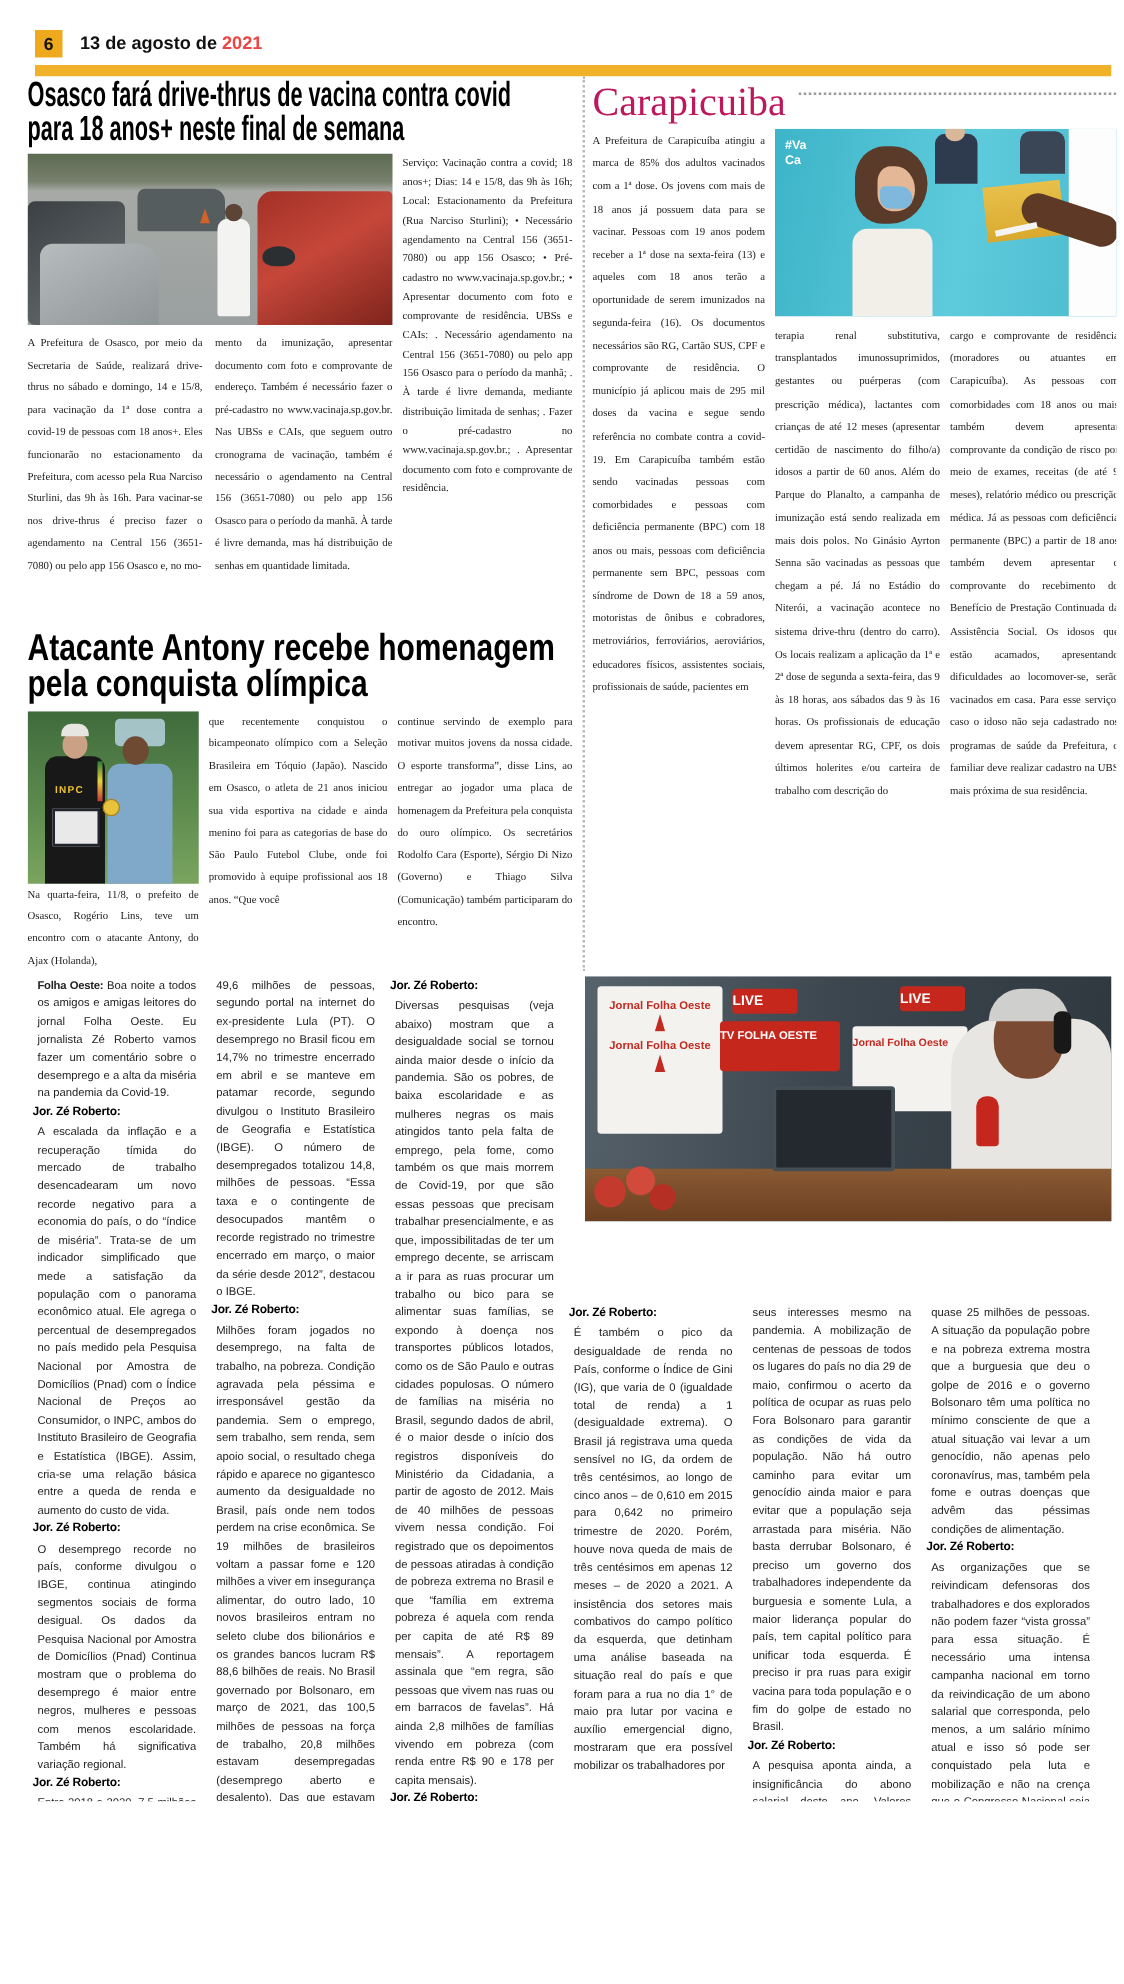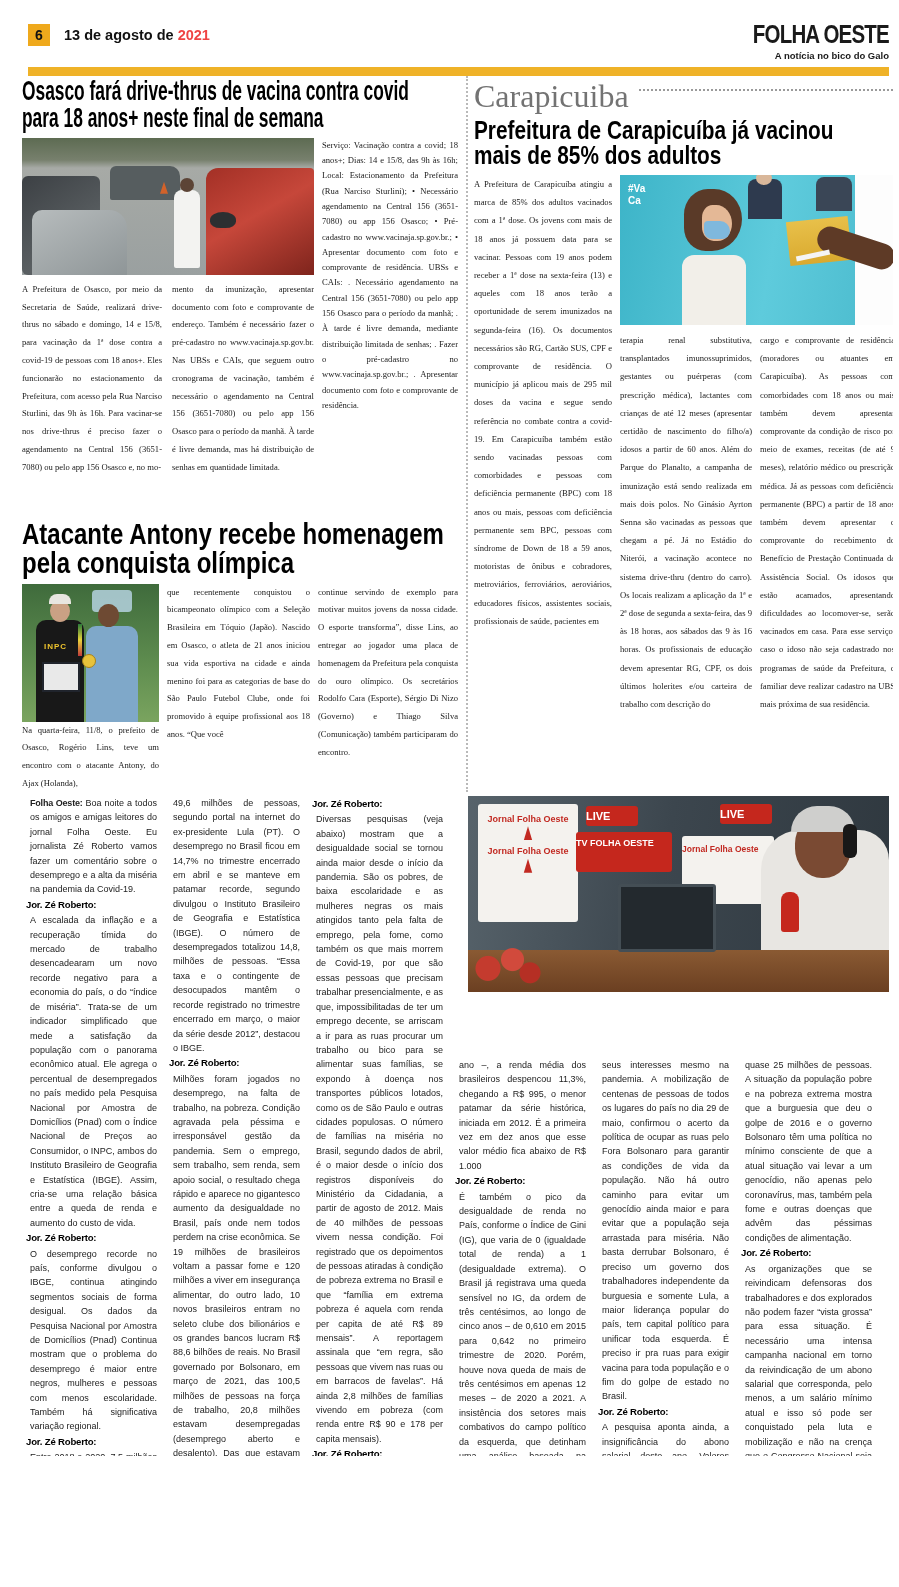--- a/index.html
+++ b/index.html
@@ -19,21 +19,21 @@
   .brand-tag{font-family:"Liberation Sans",sans-serif;font-weight:700;font-size:9.5px;margin-top:1px;}
   .gold-bar{height:9px;background:#EFB228;margin:6px 4px 0 6px;}
 
   
   .sec-row{display:flex;align-items:center;margin:6px 0 2px 6px;height:48px;}
   .sec-osasco{font-size:42px;color:#2E9B3F;line-height:1;}
   .rules{flex:1;margin:6px 0 0 12px;}
   .rule-g{height:4px;background:#2E9B3F;}
   .rule-r{height:3px;background:#E23B3B;margin-top:3px;}
   .cara-row{display:flex;align-items:center;height:40px;margin-bottom:2px;}
-  .sec-cara{font-size:32px;color:#737373;line-height:1;}
+  .sec-cara{font-size:32px;color:#be185d;line-height:1;}
   .dot-leader{flex:1;border-bottom:2px dotted #9a9a9a;margin:0 2px 12px 10px;}
 
   
   .hl{margin:0;padding:0;font-family:"Liberation Sans",sans-serif;font-weight:800;color:#000;}
   .hl span{display:block;white-space:nowrap;transform-origin:0 50%;}
   .hl-osasco{font-size:28px;line-height:0.96;margin:2px 0 6px;}
   .hl-osasco span{transform:scaleX(0.62);}
   .hl-antony{font-size:30px;line-height:0.98;margin:6px 0 6px;}
   .hl-antony span{transform:scaleX(0.80);}
   .hl-cara{font-size:26px;line-height:0.98;margin:0 0 6px;}
@@ -140,24 +140,20 @@
 </style>
 </head>
 <body>
 
 <div class="page">
  <div class="inner">
 
   <div class="hdr">
     <div class="page-badge">6</div>
     <div class="date"><span>13 de agosto de </span><span class="yr">2021</span></div>
-    <div class="brand">
-      <div class="brand-name">FOLHA OESTE</div>
-      <div class="brand-tag">A notícia no bico do Galo</div>
-    </div>
   </div>
   <div class="gold-bar"></div>
 
 
   <div class="top-grid">
 
     <div class="left-col">
       <h2 class="hl hl-osasco">
         <span>Osasco fará drive-thrus de vacina contra covid</span>
         <span>para 18 anos+ neste final de semana</span>
@@ -205,24 +201,20 @@
         <p class="scol a2c2">que recentemente conquistou o bicampeonato olímpico com a Seleção Brasileira em Tóquio (Japão).  Nascido em Osasco, o atleta de 21 anos iniciou sua vida esportiva na cidade e ainda menino foi para as categorias de base do São Paulo Futebol Clube, onde foi promovido à equipe profissional aos 18 anos. “Que você</p>
         <p class="scol a2c3">continue servindo de exemplo para motivar muitos jovens da nossa cidade. O esporte transforma”, disse Lins, ao entregar ao jogador uma placa de homenagem da Prefeitura pela conquista do ouro olímpico. Os secretários Rodolfo Cara (Esporte), Sérgio Di Nizo (Governo) e Thiago Silva (Comunicação) também participaram do encontro.</p>
       </div>
     </div>
 
     <div class="right-col">
       <div class="cara-row">
         <span class="sec-cara">Carapicuiba</span>
         <div class="dot-leader"></div>
       </div>
-      <h2 class="hl hl-cara">
-        <span>Prefeitura de Carapicuíba já vacinou</span>
-        <span>mais de 85% dos adultos</span>
-      </h2>
       <div class="art3">
         <p class="scol cline a3c1">A Prefeitura de Carapicuíba atingiu a marca de 85% dos adultos vacinados com a 1ª dose. Os jovens com mais de 18 anos já possuem data para se vacinar. Pessoas com 19 anos podem receber a 1ª dose na sexta-feira (13) e aqueles com 18 anos terão a oportunidade de serem imunizados na segunda-feira (16). Os documentos necessários são RG, Cartão SUS, CPF e comprovante de residência. O município já aplicou mais de 295 mil doses da vacina e segue sendo referência no combate contra a covid-19.  Em Carapicuíba também estão sendo vacinadas pessoas com comorbidades e pessoas com deficiência permanente (BPC) com 18 anos ou mais, pessoas com deficiência permanente sem BPC, pessoas com síndrome de Down de 18 a 59 anos, motoristas de ônibus e cobradores, metroviários, ferroviários, aeroviários, educadores físicos, assistentes sociais, profissionais de saúde, pacientes em</p>
         <div class="a3right">
           <div class="photo p-vac">
             <div class="pv-p1"></div>
             <div class="pv-p1h"></div>
             <div class="pv-p2"></div>
             <div class="pv-tag"><span>#Va</span><br><span>Ca</span></div>
             <div class="pv-hair"></div>
             <div class="pv-face"></div>
@@ -258,21 +250,20 @@
             <div class="sp-label">Jor. Zé Roberto:</div>
             <p class="sp-text">Milhões foram jogados no desemprego, na falta de trabalho, na pobreza. Condição agravada pela péssima e irresponsável gestão da pandemia. Sem o emprego, sem trabalho, sem renda, sem apoio social, o resultado chega rápido e aparece no gigantesco aumento da desigualdade no Brasil, país onde nem todos perdem na crise econômica. Se 19 milhões de brasileiros voltam a passar fome e 120 milhões a viver em insegurança alimentar, do outro lado, 10 novos brasileiros entram no seleto clube dos bilionários e os grandes bancos lucram R$ 88,6 bilhões de reais. No Brasil governado por Bolsonaro, em março de 2021, das 100,5 milhões de pessoas na força de trabalho, 20,8 milhões estavam desempregadas (desemprego aberto e desalento). Das que estavam ocupadas, trabalhando, 40% ou 33,9 milhões estavam na informalidade; sem carteira, sem registro e sem nenhuma proteção social. Uma gigantesca tragédia na qual os desempregados e os que trabalham sem salário mínimo, férias, jornada de trabalho, previdência e seguro desemprego chegam a 54,5 milhões de brasileiros; 56% de toda a força de trabalho do país.</p>
           </div>
       <div class="iv-col">
             <div class="sp-label">Jor. Zé Roberto:</div>
             <p class="sp-text">Diversas pesquisas (veja abaixo) mostram que a desigualdade social se tornou ainda maior desde o início da pandemia. São os pobres, de baixa escolaridade e as mulheres negras os mais atingidos tanto pela falta de emprego, pela fome, como também os que mais morrem de Covid-19, por que são essas pessoas que precisam trabalhar presencialmente, e as que, impossibilitadas de ter um emprego decente, se arriscam a ir para as ruas procurar um trabalho ou bico para se alimentar suas famílias, se expondo à doença nos transportes públicos lotados, como os de São Paulo e outras cidades populosas. O número de famílias na miséria no Brasil, segundo dados de abril, é o maior desde o início dos registros disponíveis do Ministério da Cidadania, a partir de agosto de 2012. Mais de  40 milhões de pessoas vivem nessa condição. Foi registrado que os depoimentos de pessoas atiradas à condição de pobreza extrema no Brasil e que “família em extrema pobreza é aquela com renda per capita de até R$ 89 mensais”. A reportagem assinala que “em regra, são pessoas que vivem nas ruas ou em barracos de favelas”. Há ainda 2,8 milhões de famílias vivendo em pobreza (com renda entre R$ 90 e 178 per capita mensais).</p>
             <div class="sp-label">Jor. Zé Roberto:</div>
             <p class="sp-text">A pesquisa “Bem-Estar Trabalhista, Felicidade e Pandemia”, coordenada pelo economista Marcelo Neri, do Centro de Políticas Sociais da Fundação Getúlio Vargas (FGV Social). O estudo divulgado, expõe traços do atraso de um país que, nos idos de 2021, vive penúrias como aquelas da década de 1950. Em apenas um ano – do primeiro trimestre de 2020 para o primeiro trimestre deste</p>
           </div>
       <div class="iv-col below-photo">
-            <p class="sp-text">ano –, a renda média dos brasileiros despencou 11,3%, chegando a R$ 995, o menor patamar da série histórica, iniciada em 2012. É a primeira vez em dez anos que esse valor médio fica abaixo de R$ 1.000</p>
             <div class="sp-label">Jor. Zé Roberto:</div>
             <p class="sp-text">É também o pico da desigualdade de renda no País, conforme o Índice de Gini (IG), que varia de 0 (igualdade total de renda) a 1 (desigualdade extrema). O Brasil já registrava uma queda sensível no IG, da ordem de três centésimos, ao longo de cinco anos – de 0,610 em 2015 para 0,642 no primeiro trimestre de 2020. Porém, houve nova queda de mais de três centésimos em apenas 12 meses – de 2020 a 2021. A insistência dos setores mais combativos do campo político da esquerda, que detinham uma análise baseada na situação real do país e que foram para a rua no dia 1° de maio pra lutar por vacina e auxílio emergencial digno, mostraram que era possível mobilizar os trabalhadores por</p>
           </div>
       <div class="iv-col below-photo">
             <p class="sp-text">seus interesses mesmo na pandemia. A mobilização de centenas de pessoas de todos os lugares do país no dia 29 de maio, confirmou o acerto da política de ocupar as ruas pelo Fora Bolsonaro para garantir as condições de vida da população. Não há outro caminho para evitar um genocídio ainda maior e para evitar que a população seja arrastada para miséria.  Não basta derrubar Bolsonaro, é preciso um governo dos trabalhadores independente da burguesia e somente Lula, a maior liderança popular do país, tem capital político para unificar toda esquerda. É preciso ir pra ruas para exigir vacina para toda população e o fim do golpe de estado no Brasil.</p>
             <div class="sp-label">Jor. Zé Roberto:</div>
             <p class="sp-text">A pesquisa aponta ainda, a insignificância do abono salarial deste ano. Valores muito mais baixos, entre R$ 150,00 e R$ 375,00, por um período reduzido para quatro meses e o universo de beneficiários é menor em</p>
           </div>
       <div class="iv-col below-photo">
             <p class="sp-text">quase 25 milhões de pessoas. A situação da população pobre e na pobreza extrema mostra que a burguesia que deu o golpe de 2016 e o governo Bolsonaro têm uma política no mínimo consciente de que a atual situação vai levar a um genocídio, não apenas pelo coronavírus, mas, também pela fome e outras doenças que advêm das péssimas condições de alimentação.</p>

